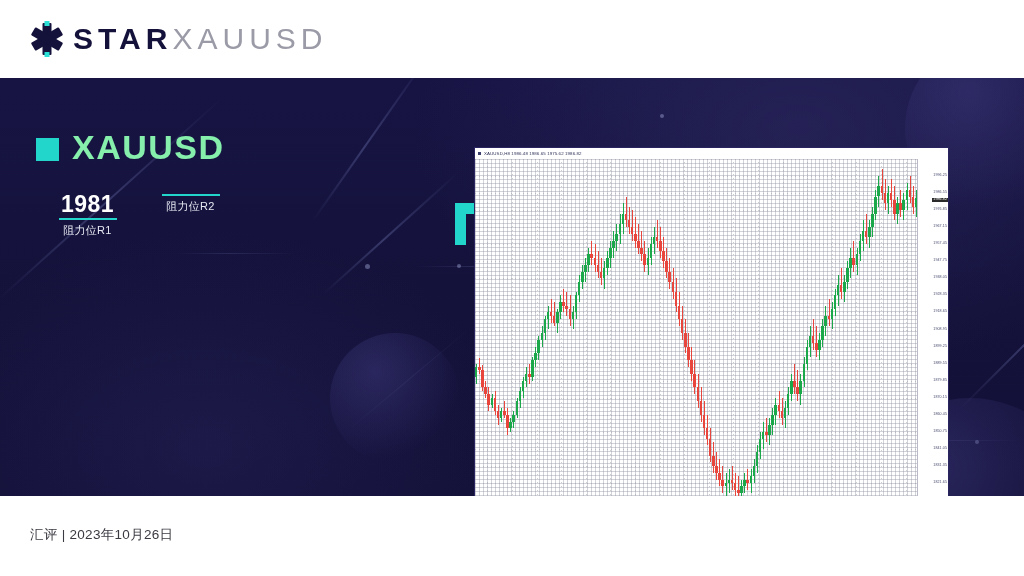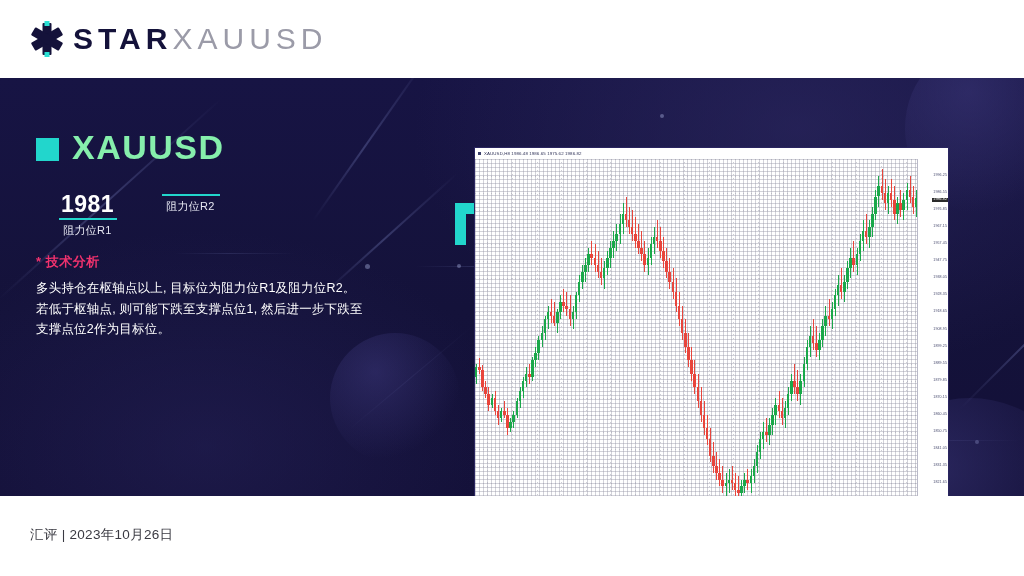--- a/index.html
+++ b/index.html
@@ -369,28 +369,20 @@
           <div class="level-label">阻力位R1</div>
         </div>
         <div class="level-cell">
           <div class="level-rule"></div>
           <div class="level-label">阻力位R2</div>
         </div>
       </div>
 
     </div>
 
-    <div class="analysis">
-      <div class="analysis-title">* 技术分析</div>
-      <div class="analysis-body">
-        <div>多头持仓在枢轴点以上, 目标位为阻力位R1及阻力位R2。</div>
-        <div>若低于枢轴点, 则可能下跌至支撑点位1, 然后进一步下跌至</div>
-        <div>支撑点位2作为目标位。</div>
-      </div>
-    </div>
   </div>
 
   <div class="chart-frame">
     <div class="chart-titlebar">
       <span class="chart-title-dot"></span>
       <span class="chart-title-text">XAUUSD,H8  1986.48 1986.65 1975.62 1986.82</span>
     </div>
     <div class="chart-plot">
       <div class="chart-grid" id="gridHost">
           <div class="gridline-h" style="top: 0px;"></div>

